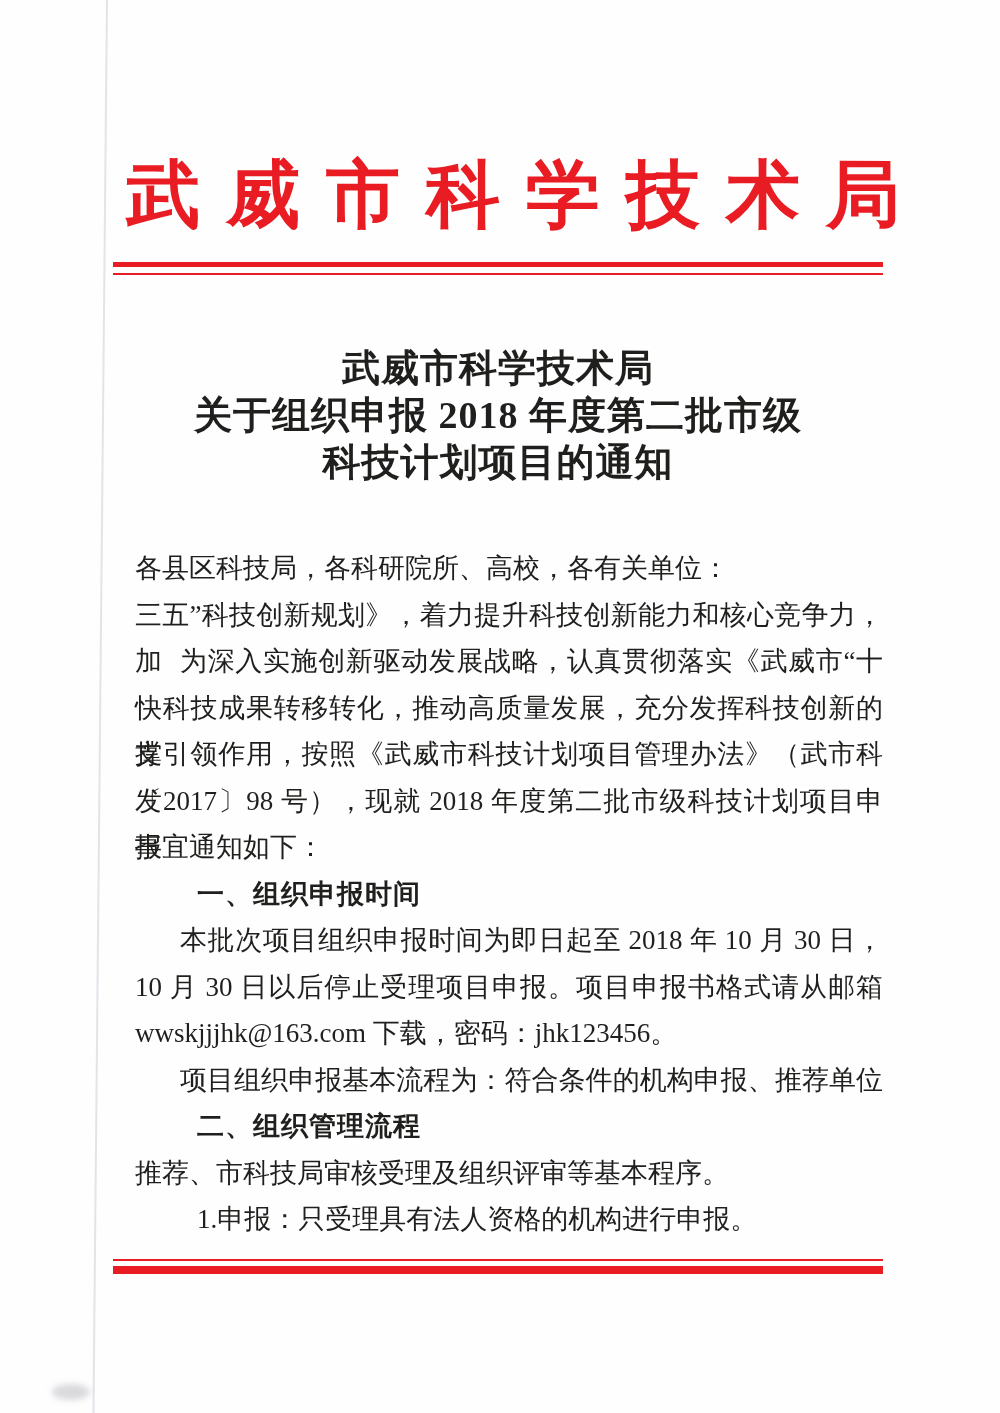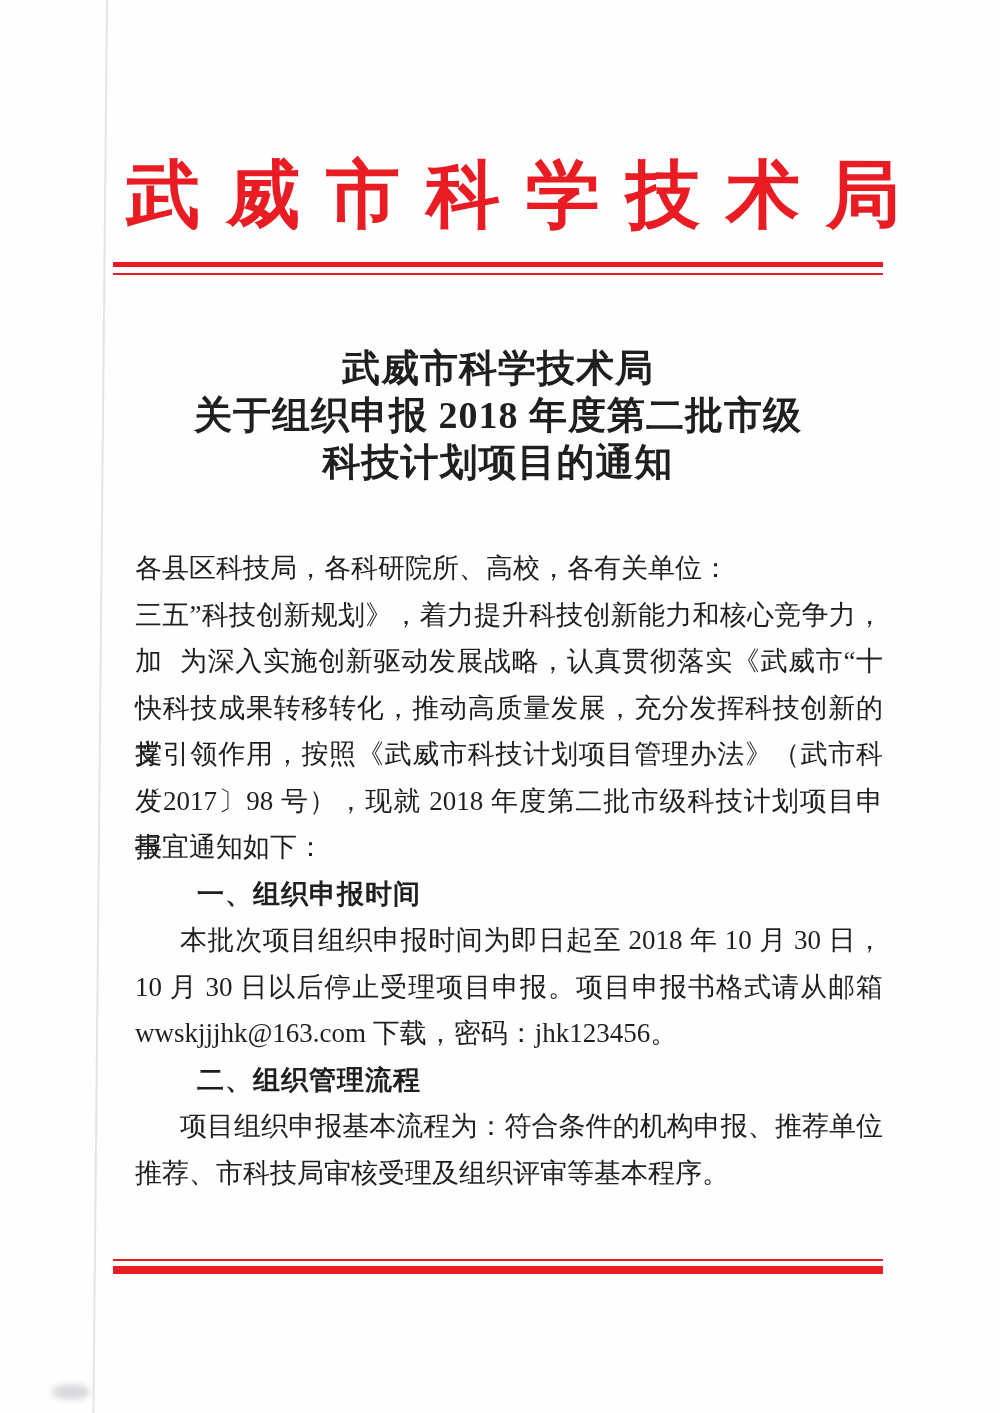--- a/index.html
+++ b/index.html
@@ -124,23 +124,24 @@
       <div class="line flush justify">三五”科技创新规划》，着力提升科技创新能力和核心竞争力，加</div>
       <div class="line indent justify">为深入实施创新驱动发展战略，认真贯彻落实《武威市“十</div>
       <div class="line flush justify">快科技成果转移转化，推动高质量发展，充分发挥科技创新的支</div>
       <div class="line flush justify">撑引领作用，按照《武威市科技计划项目管理办法》（武市科发</div>
       <div class="line flush justify">〔2017〕98 号），现就 2018 年度第二批市级科技计划项目申报</div>
       <div class="line flush">事宜通知如下：</div>
       <div class="line heading">一、组织申报时间</div>
       <div class="line indent justify">本批次项目组织申报时间为即日起至 2018 年 10 月 30 日，</div>
       <div class="line flush justify">10 月 30 日以后停止受理项目申报。项目申报书格式请从邮箱</div>
       <div class="line flush">wwskjjjhk@163.com 下载，密码：jhk123456。</div>
+      <div class="line indent justify">项目组织申报基本流程为：符合条件的机构申报、推荐单位</div>
       <div class="line heading">二、组织管理流程</div>
-      <div class="line indent justify">项目组织申报基本流程为：符合条件的机构申报、推荐单位</div>
       <div class="line flush">推荐、市科技局审核受理及组织评审等基本程序。</div>
+      <div class="line list">1.申报：只受理具有法人资格的机构进行申报。</div>
     </div>
 
   <div class="rule rule-bottom">
     <div class="bar bar-1"></div>
     <div class="bar bar-2"></div>
   </div>
 
   <div class="smudge"></div>
 </div>
 

